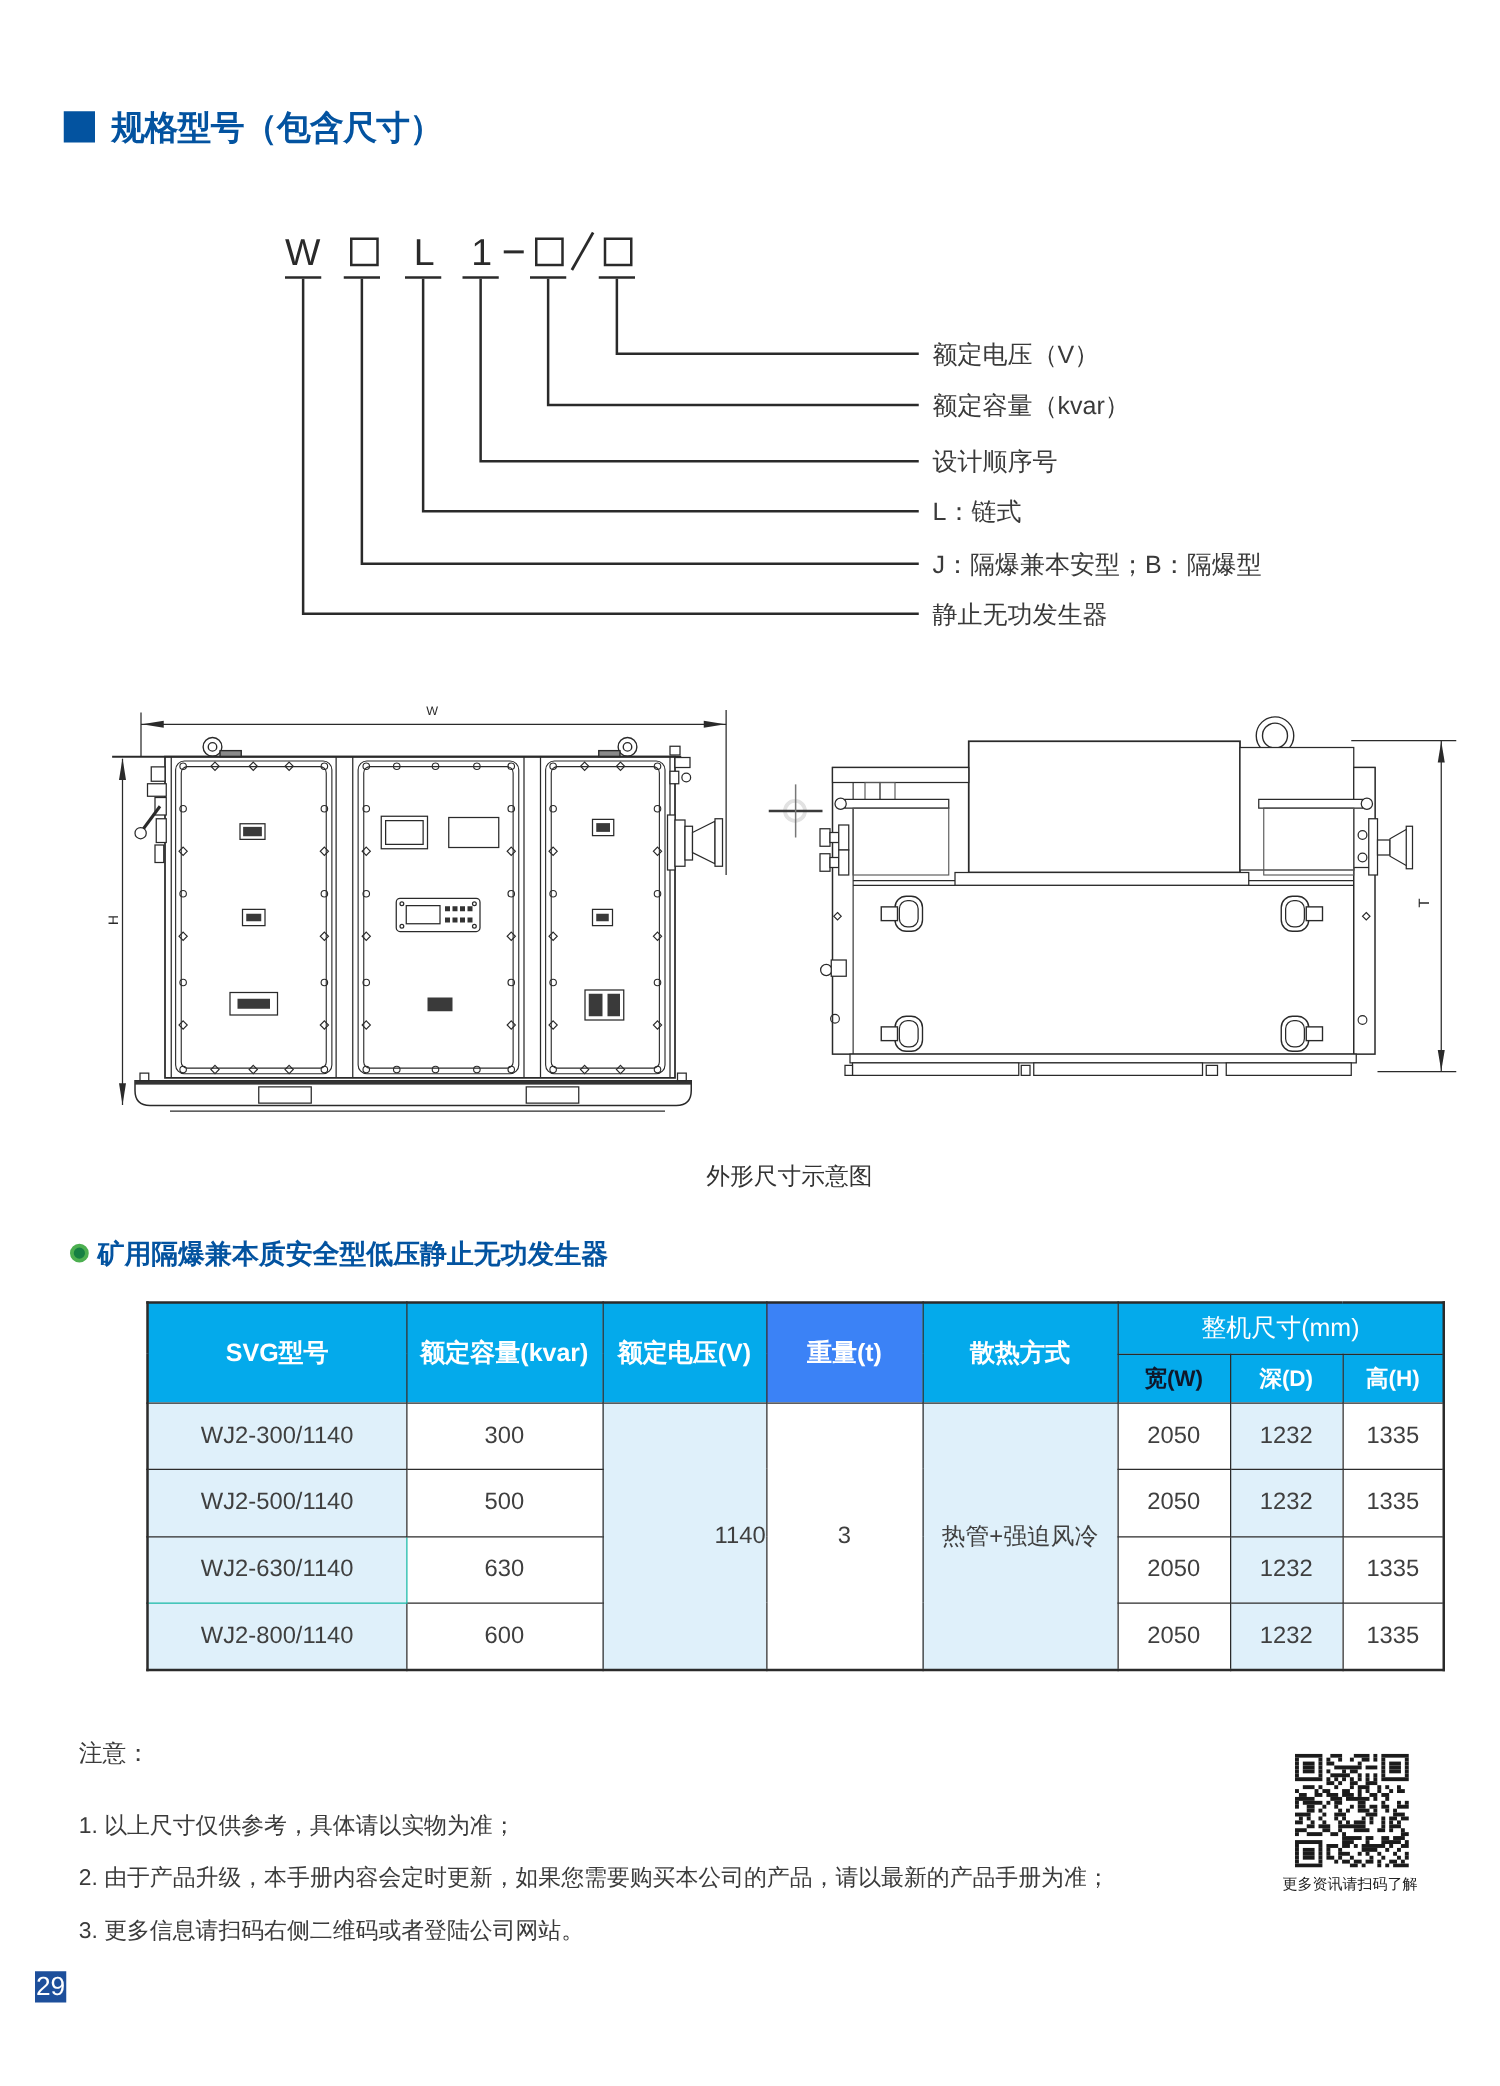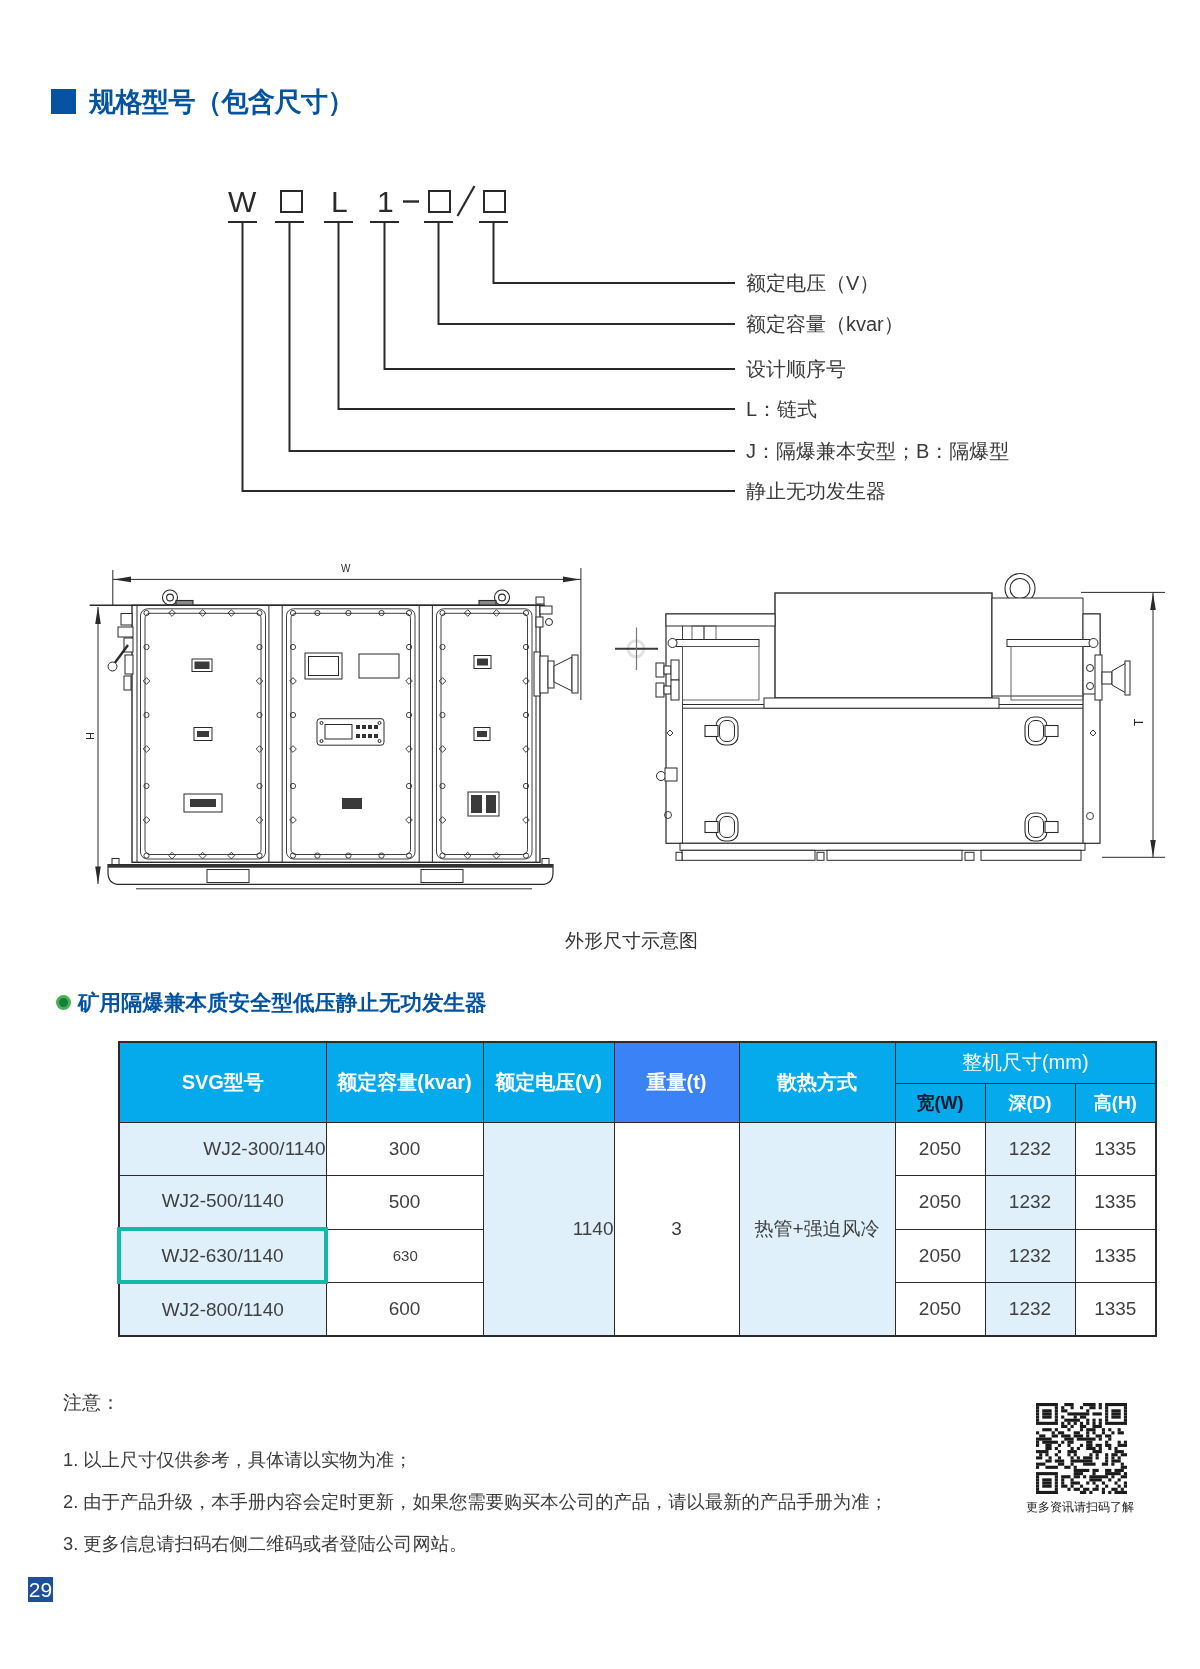--- a/index.html
+++ b/index.html
@@ -395,39 +395,39 @@
     <th rowspan="2" style="border:1px solid #2b2b2b; background:#3b82f6; color:#fff; font-size:20px; font-weight:bold;">重量(t)</th>
     <th rowspan="2" style="border:1px solid #2b2b2b; background:#04AAEB; color:#fff; font-size:20px; font-weight:bold;">散热方式</th>
     <th colspan="3" style="border:1px solid #2b2b2b; background:#04AAEB; color:#fff; font-size:20px; font-weight:normal;">整机尺寸(mm)</th>
   </tr>
   <tr style="height:39px;">
     <th style="border:1px solid #2b2b2b; background:#04AAEB; color:#0f172a; font-size:18px; font-weight:bold;">宽(W)</th>
     <th style="border:1px solid #2b2b2b; background:#04AAEB; color:#fff; font-size:18px; font-weight:bold;">深(D)</th>
     <th style="border:1px solid #2b2b2b; background:#04AAEB; color:#fff; font-size:18px; font-weight:bold;">高(H)</th>
   </tr>
   <tr style="height:53px;">
-    <td style="border:1px solid #2b2b2b; background:#DFF0FA; font-size:19px; color:#3f3f3f; text-align:right;">WJ2-300/1140</td>
+    <td style="border:1px solid #2b2b2b; background:#DFF0FA; font-size:19px; color:#3f3f3f; text-align:center;">WJ2-300/1140</td>
     <td style="border:1px solid #2b2b2b; background:#fff; font-size:19px; color:#3f3f3f; text-align:center;">300</td>
     <td rowspan="4" style="border:1px solid #2b2b2b; background:#DFF0FA; font-size:19px; color:#3f3f3f; text-align:right;">1140</td>
     <td rowspan="4" style="border:1px solid #2b2b2b; background:#fff; font-size:19px; color:#3f3f3f; text-align:center;">3</td>
     <td rowspan="4" style="border:1px solid #2b2b2b; background:#DFF0FA; font-size:19px; color:#3f3f3f; text-align:center;">热管+强迫风冷</td>
     <td style="border:1px solid #2b2b2b; background:#fff; font-size:19px; color:#3f3f3f; text-align:center;">2050</td>
     <td style="border:1px solid #2b2b2b; background:#DFF0FA; font-size:19px; color:#3f3f3f; text-align:center;">1232</td>
     <td style="border:1px solid #2b2b2b; background:#fff; font-size:19px; color:#3f3f3f; text-align:center;">1335</td>
   </tr>
   <tr style="height:54px;">
     <td style="border:1px solid #2b2b2b; background:#DFF0FA; font-size:19px; color:#3f3f3f; text-align:center;">WJ2-500/1140</td>
     <td style="border:1px solid #2b2b2b; background:#fff; font-size:19px; color:#3f3f3f; text-align:center;">500</td>
     <td style="border:1px solid #2b2b2b; background:#fff; font-size:19px; color:#3f3f3f; text-align:center;">2050</td>
     <td style="border:1px solid #2b2b2b; background:#DFF0FA; font-size:19px; color:#3f3f3f; text-align:center;">1232</td>
     <td style="border:1px solid #2b2b2b; background:#fff; font-size:19px; color:#3f3f3f; text-align:center;">1335</td>
   </tr>
   <tr style="height:53px;">
-    <td style="border:4px solid #14b8a6; background:#DFF0FA; font-size:19px; color:#3f3f3f; text-align:center;">WJ2-630/1140</td>
-    <td style="border:1px solid #2b2b2b; background:#fff; font-size:15px; color:#3f3f3f; text-align:center;margin-left:12px;">630</td>
+    <td style="border:1px solid #14b8a6; background:#DFF0FA; font-size:19px; color:#3f3f3f; text-align:center;">WJ2-630/1140</td>
+    <td style="border:1px solid #2b2b2b; background:#fff; font-size:19px; color:#3f3f3f; text-align:center;margin-left:12px;">630</td>
     <td style="border:1px solid #2b2b2b; background:#fff; font-size:19px; color:#3f3f3f; text-align:center;">2050</td>
     <td style="border:1px solid #2b2b2b; background:#DFF0FA; font-size:19px; color:#3f3f3f; text-align:center;">1232</td>
     <td style="border:1px solid #2b2b2b; background:#fff; font-size:19px; color:#3f3f3f; text-align:center;">1335</td>
   </tr>
   <tr style="height:54px;">
     <td style="border:1px solid #2b2b2b; background:#DFF0FA; font-size:19px; color:#3f3f3f; text-align:center;">WJ2-800/1140</td>
     <td style="border:1px solid #2b2b2b; background:#fff; font-size:19px; color:#3f3f3f; text-align:center;">600</td>
     <td style="border:1px solid #2b2b2b; background:#fff; font-size:19px; color:#3f3f3f; text-align:center;">2050</td>
     <td style="border:1px solid #2b2b2b; background:#DFF0FA; font-size:19px; color:#3f3f3f; text-align:center;">1232</td>
     <td style="border:1px solid #2b2b2b; background:#fff; font-size:19px; color:#3f3f3f; text-align:center;">1335</td>

